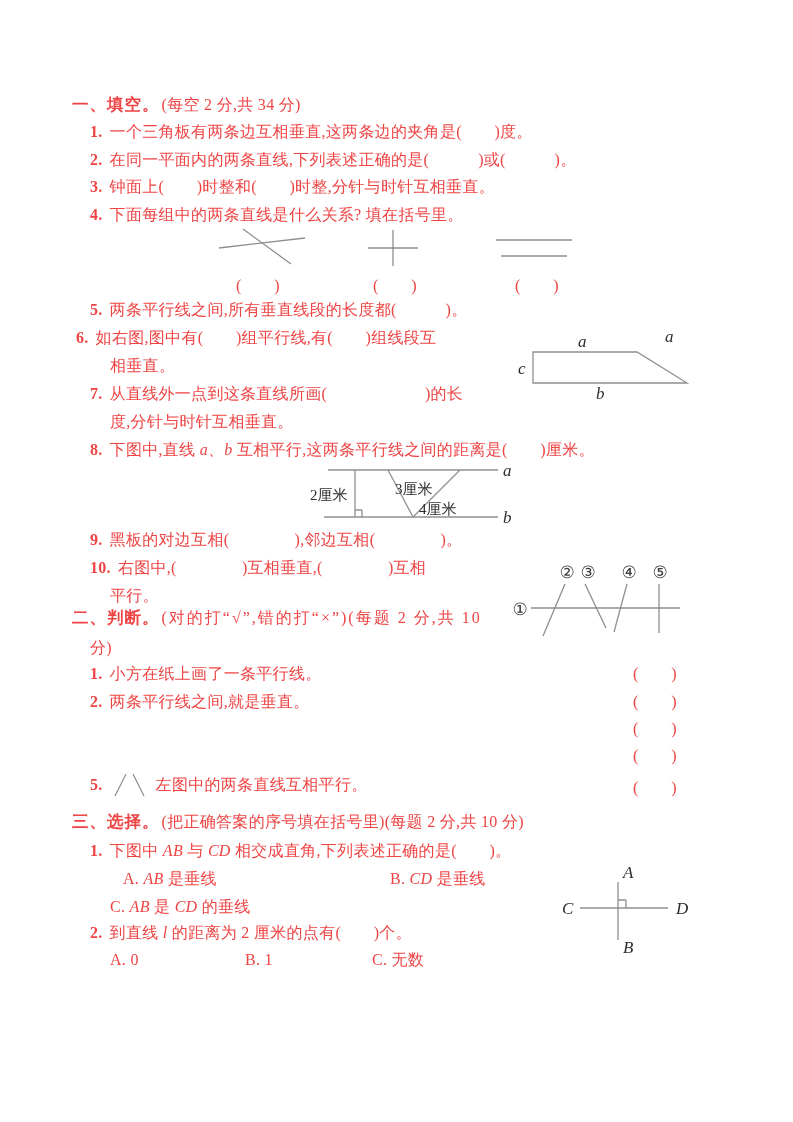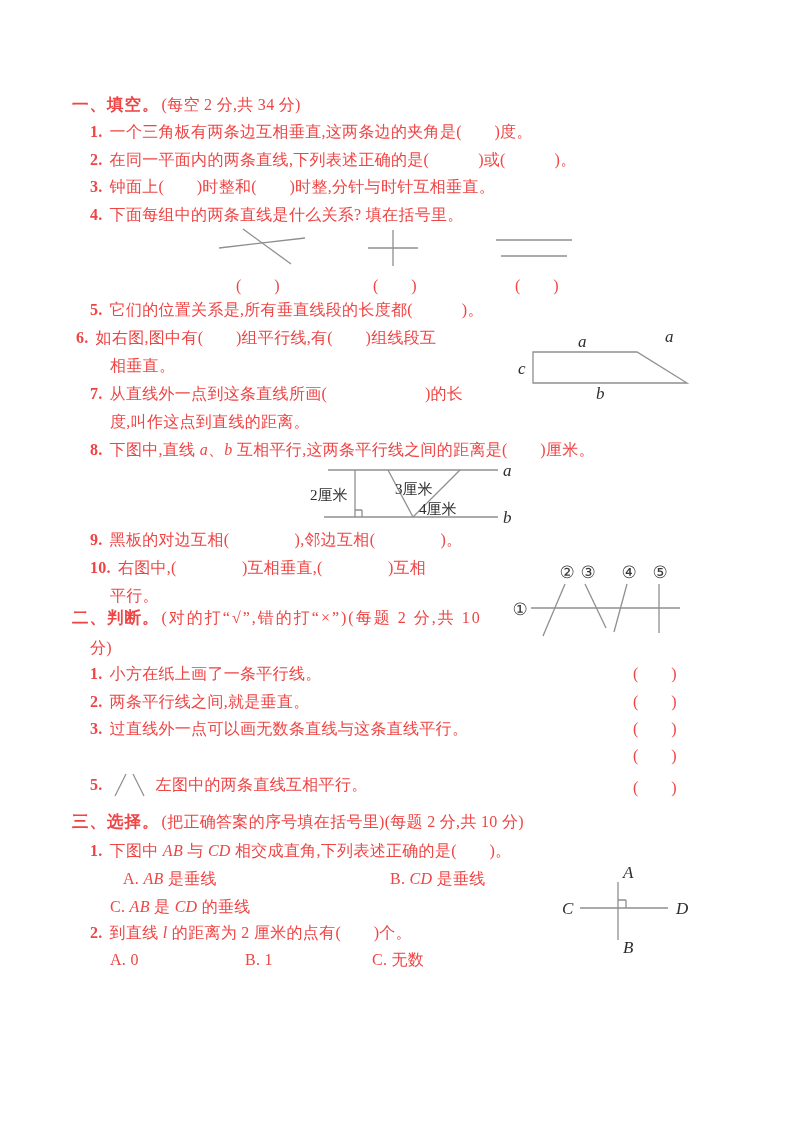--- a/index.html
+++ b/index.html
@@ -56,42 +56,42 @@
   </svg>
   <svg class="fig" style="left:496px;top:234px" width="76" height="26">
     <path class="stroke" d="M0,6 H76"></path>
     <path class="stroke" d="M5,22 H71"></path>
   </svg>
   <span class="qparen" style="left:230px;top:276px;width:56px">(　　)</span>
   <span class="qparen" style="left:369px;top:276px;width:52px">(　　)</span>
   <span class="qparen" style="left:509px;top:276px;width:56px">(　　)</span>
 
   <div class="line" style="left:90px;top:300px">
-    <b class="num">5.</b><span>它们的位置关系是,所有垂直线段的长度都(　　　)。</span>
+    <b class="num">5.</b><span>两条平行线之间,所有垂直线段的长度都(　　　)。</span>
   </div>
   <div class="line" style="left:76px;top:328px">
     <b class="num">6.</b><span>如右图,图中有(　　)组平行线,有(　　)组线段互</span>
   </div>
   <div class="line" style="left:110px;top:356px">
     <span>相垂直。</span>
   </div>
 
   <svg class="fig" style="left:508px;top:326px" width="210" height="80">
     <path class="stroke" d="M25,26 H129 L179,57 H25 Z"></path>
     <text class="svgit" x="70" y="21">a</text>
     <text class="svgit" x="157" y="16">a</text>
     <text class="svgit" x="10" y="48">c</text>
     <text class="svgit" x="88" y="73">b</text>
   </svg>
 
   <div class="line" style="left:90px;top:384px">
     <b class="num">7.</b><span>从直线外一点到这条直线所画(　　　　　　)的长</span>
   </div>
   <div class="line" style="left:110px;top:412px">
-    <span>度,叫作这点到直线的距离。</span>
+    <span>度,分针与时针互相垂直。</span>
   </div>
 
   <div class="line" style="left:90px;top:440px">
     <b class="num">8.</b><span><span>下图中,直线 </span><i>a</i><span>、</span><i>b</i><span> 互相平行,这两条平行线之间的距离是(　　)厘米。</span></span>
   </div>
 
   <svg class="fig" style="left:298px;top:458px" width="230" height="70">
     <path class="stroke" d="M30,12 H200"></path>
     <path class="stroke" d="M26,59 H200"></path>
     <path class="stroke" d="M57,12 V59"></path>
@@ -137,23 +137,20 @@
   <div class="line" style="left:90px;top:664px">
     <b class="num">1.</b><span>小方在纸上画了一条平行线。</span>
   </div>
   <span class="jparen" style="top:664px">(　　)</span>
 
   <div class="line" style="left:90px;top:692px">
     <b class="num">2.</b><span>两条平行线之间,就是垂直。</span>
   </div>
   <span class="jparen" style="top:692px">(　　)</span>
 
-  <div class="line" style="left:90px;top:719px">
-    <b class="num">3.</b><span>过直线外一点可以画无数条直线与这条直线平行。</span>
-  </div>
   <span class="jparen" style="top:719px">(　　)</span>
 
   <span class="jparen" style="top:746px">(　　)</span>
 
   <div class="line jrow" style="left:90px;top:772px">
     <b class="num">5.</b>
     <svg class="inlinefig" width="36" height="26">
       <path class="stroke" d="M3,24 L14,2"></path>
       <path class="stroke" d="M21,2 L32,24"></path>
     </svg>

